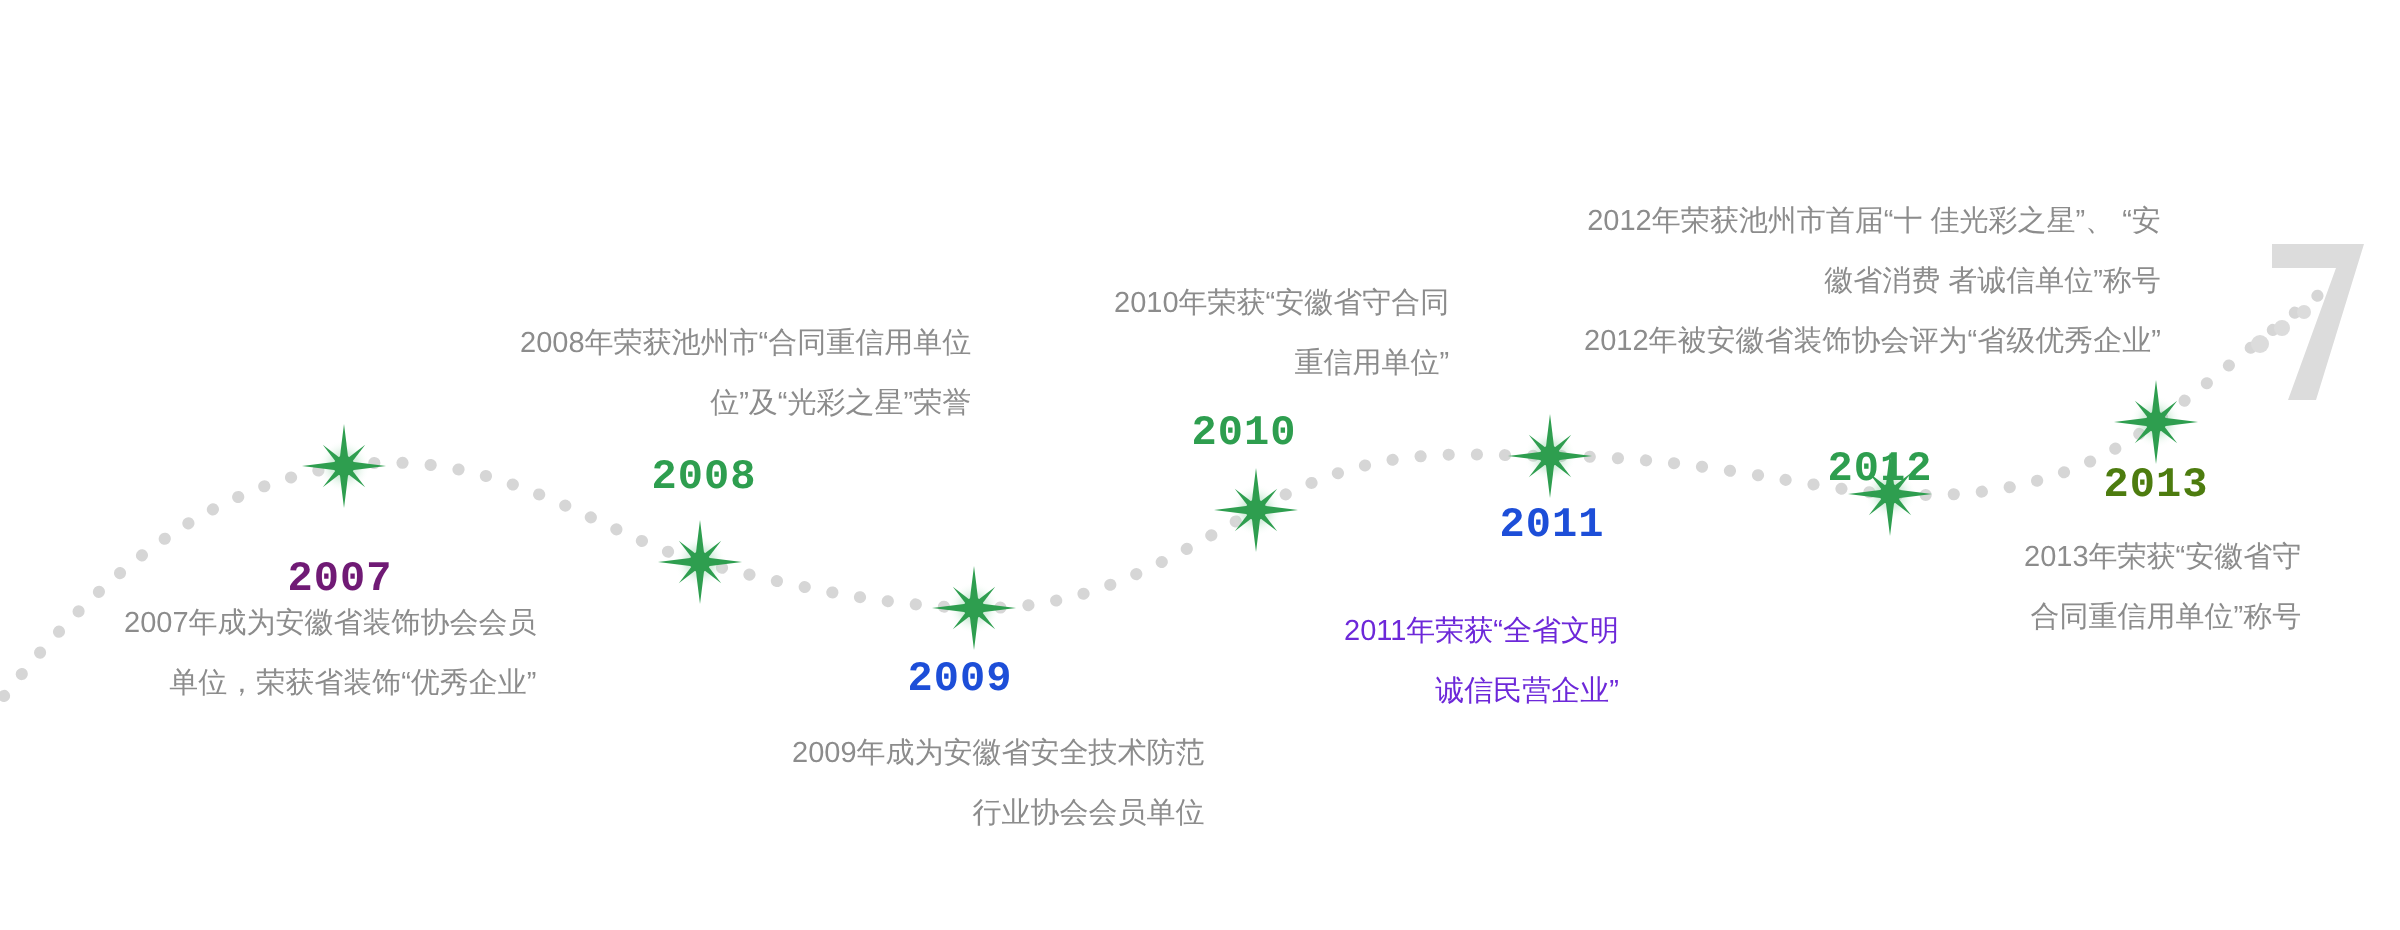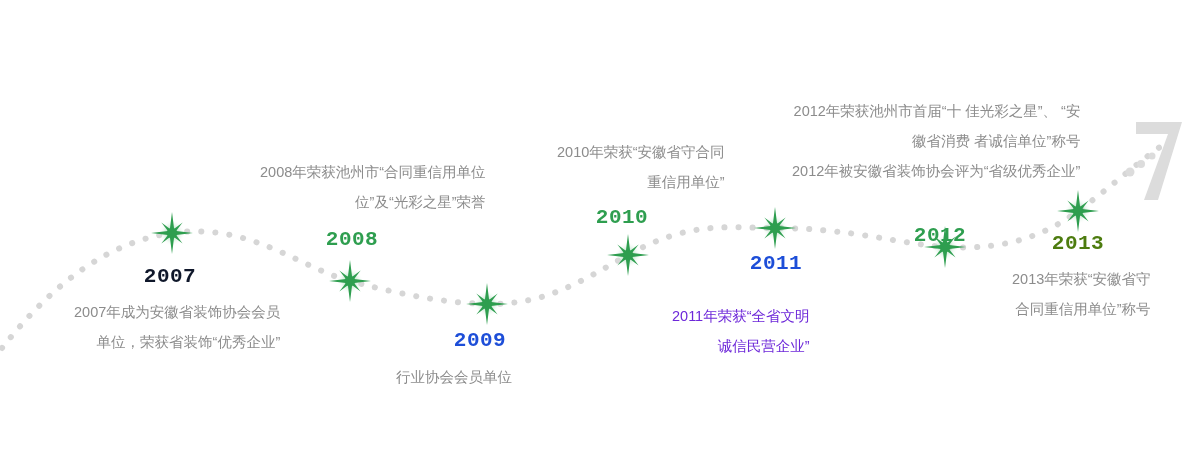--- a/index.html
+++ b/index.html
@@ -190,38 +190,39 @@
             <path d="M20.4,23 L23,2 L25.6,23 Z" transform="rotate(180 23 23)"></path>
             <path d="M21,23 L23,8 L25,23 Z" transform="rotate(225 23 23)"></path>
             <path d="M20.4,23 L23,2 L25.6,23 Z" transform="rotate(270 23 23)"></path>
             <path d="M21,23 L23,8 L25,23 Z" transform="rotate(315 23 23)"></path>
           </g>
           <circle cx="23" cy="23" r="5.2" fill="#2e9e4f"></circle>
         </svg>
       </div>
     </div>
   <div id="labels-layer">
-      <div class="year-label" style="left: 170px; top: 265px; color: #0f172a;">2007</div>
+      <div class="year-label" style="left: 170px; top: 279px; color: #701a75;">2007</div>
       <div class="year-label" style="left: 352px; top: 228px; color: rgb(46, 158, 79);">2008</div>
       <div class="year-label" style="left: 480px; top: 329px; color: #1d4ed8;">2009</div>
       <div class="year-label" style="left: 622px; top: 206px; color: rgb(46, 158, 79);">2010</div>
       <div class="year-label" style="left: 776px; top: 252px; color: #1d4ed8;">2011</div>
       <div class="year-label" style="left: 940px; top: 198px; color: rgb(46, 158, 79); margin-top: 26px;">2012</div>
       <div class="year-label" style="left: 1078px; top: 232px; color: #4d7c0f;">2013</div>
     </div>
   <div id="desc-layer">
-      <div class="desc" style="left: 62px; top: 297px; color: rgb(140, 140, 140); margin-left: 12px;">
+      <div class="desc" style="left: 62px; top: 297px; color: rgb(140, 140, 140);">
         <span class="line">2007年成为安徽省装饰协会会员</span>
         <span class="line">单位，荣获省装饰“优秀企业”</span>
       </div>
       <div class="desc" style="left: 260px; top: 157px; color: rgb(140, 140, 140);">
         <span class="line">2008年荣获池州市“合同重信用单位</span>
         <span class="line">位”及“光彩之星”荣誉</span>
       </div>
       <div class="desc" style="left: 396px; top: 362px; color: rgb(140, 140, 140);">
+        <span class="line">2009年成为安徽省安全技术防范</span>
         <span class="line">行业协会会员单位</span>
       </div>
       <div class="desc" style="left: 557px; top: 137px; color: rgb(140, 140, 140);">
         <span class="line">2010年荣获“安徽省守合同</span>
         <span class="line">重信用单位”</span>
       </div>
       <div class="desc" style="left: 672px; top: 285px; color: #6d28d9; margin-top: 16px;">
         <span class="line">2011年荣获“全省文明</span>
         <span class="line">诚信民营企业”</span>
       </div>

